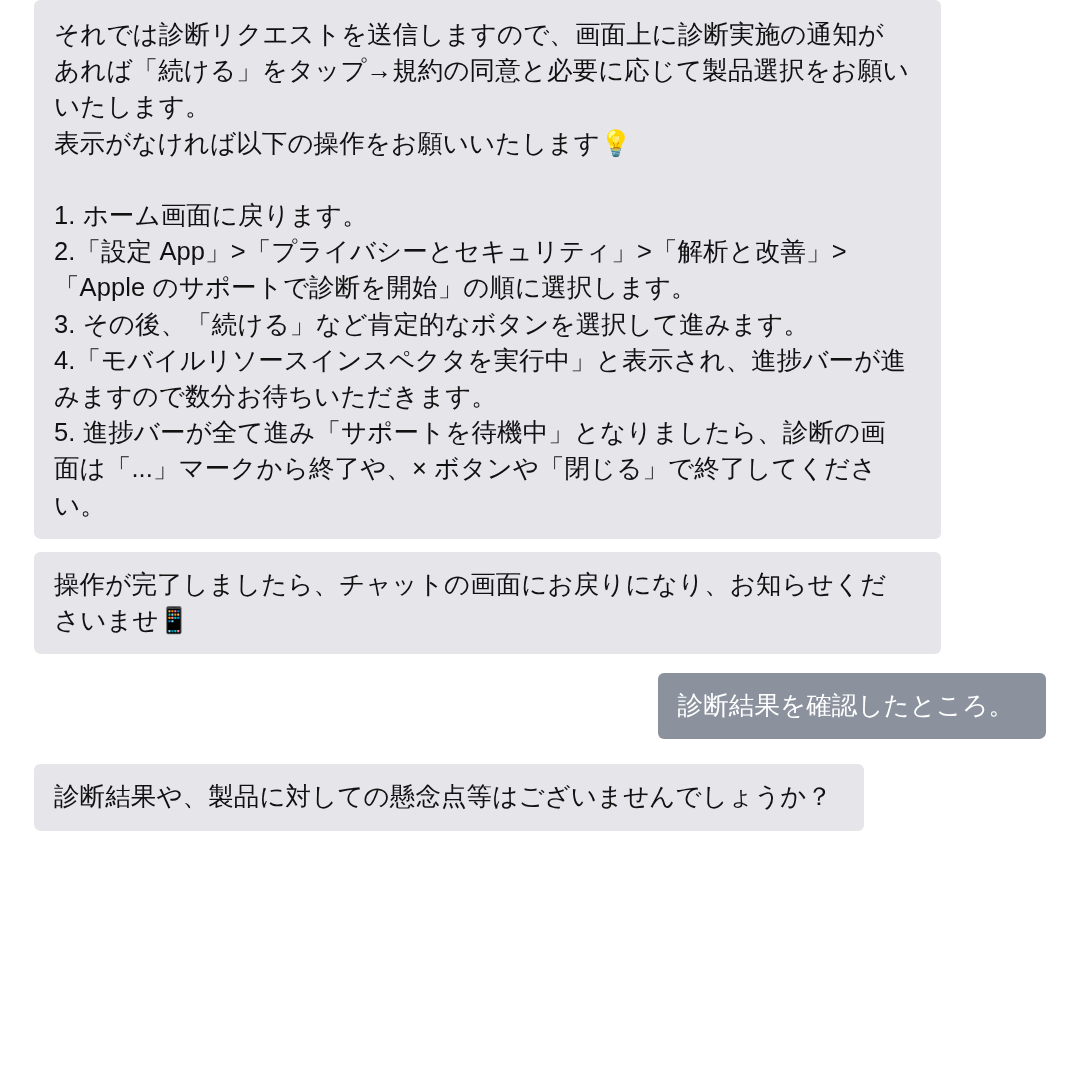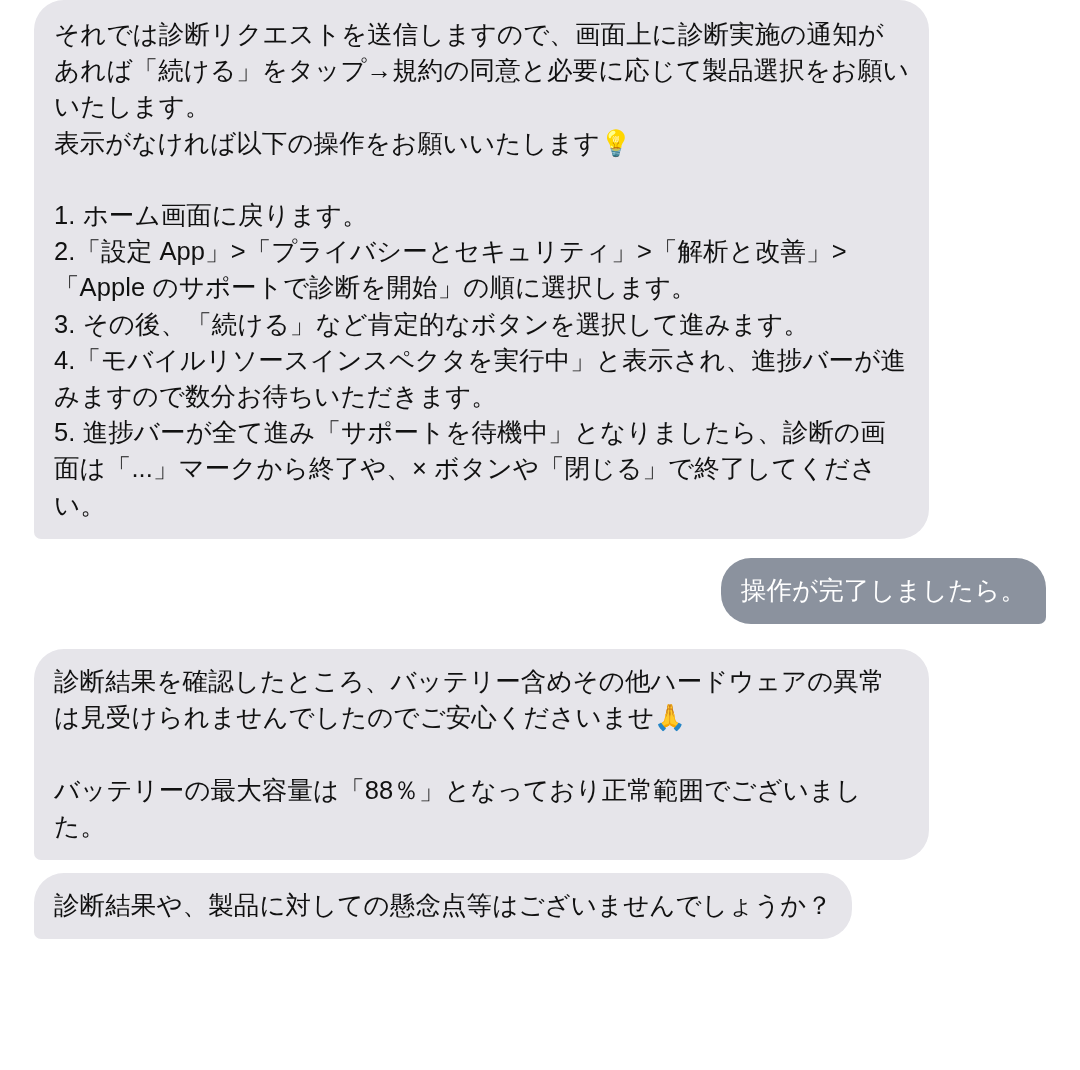--- a/index.html
+++ b/index.html
@@ -25,22 +25,22 @@
     display: flex;
     width: 100%;
     margin-bottom: 13px;
   }
   .row.incoming { justify-content: flex-start; }
   .row.outgoing { justify-content: flex-end; }
 
   .bubble {
     position: relative;
     max-width: 855px;
-    padding: 14px 20px 16px 20px;
-    border-radius: 30px;
+    padding: 14px 32px 16px 20px;
+    border-radius: 6px;
     font-size: 25.5px;
     line-height: 1.42;
     color: #111111;
     letter-spacing: 0.1px;
     white-space: pre-wrap;
     word-break: break-word;
   }
   .bubble.incoming {
     background: #e6e5ea;
     border-bottom-left-radius: 7px;
@@ -86,35 +86,33 @@
     <div class="bubble incoming bubble-first">それでは診断リクエストを送信しますので、画面上に診断実施の通知があれば「続ける」をタップ→規約の同意と必要に応じて製品選択をお願いいたします。
 表示がなければ以下の操作をお願いいたします💡
 
 1. ホーム画面に戻ります。
 2.「設定 App」&gt;「プライバシーとセキュリティ」&gt;「解析と改善」&gt;「Apple のサポートで診断を開始」の順に選択します。
 3. その後、「続ける」など肯定的なボタンを選択して進みます。
 4.「モバイルリソースインスペクタを実行中」と表示され、進捗バーが進みますので数分お待ちいただきます。
 5. 進捗バーが全て進み「サポートを待機中」となりましたら、診断の画面は「...」マークから終了や、× ボタンや「閉じる」で終了してください。</div>
   </div>
 
+  <div class="row incoming">
+    <div class="bubble incoming">操作が完了しましたら、チャットの画面にお戻りになり、お知らせくださいませ📱</div>
+  </div>
 
   <div class="spacer-sm"></div>
 
   <div class="row outgoing">
-    <div class="bubble outgoing">操作が完了しましたら。</div>
+    <div class="bubble outgoing">診断結果を確認したところ。</div>
   </div>
 
   <div class="spacer-sm"></div>
 
 
   <div class="spacer-sm"></div>
 
-  <div class="row incoming">
-    <div class="bubble incoming">診断結果を確認したところ、バッテリー含めその他ハードウェアの異常は見受けられませんでしたのでご安心くださいませ🙏
-
-バッテリーの最大容量は「88％」となっており正常範囲でございました。</div>
-  </div>
 
   <div class="row incoming">
     <div class="bubble incoming">診断結果や、製品に対しての懸念点等はございませんでしょうか？</div>
   </div>
 
 </div>
 
 </body></html>

